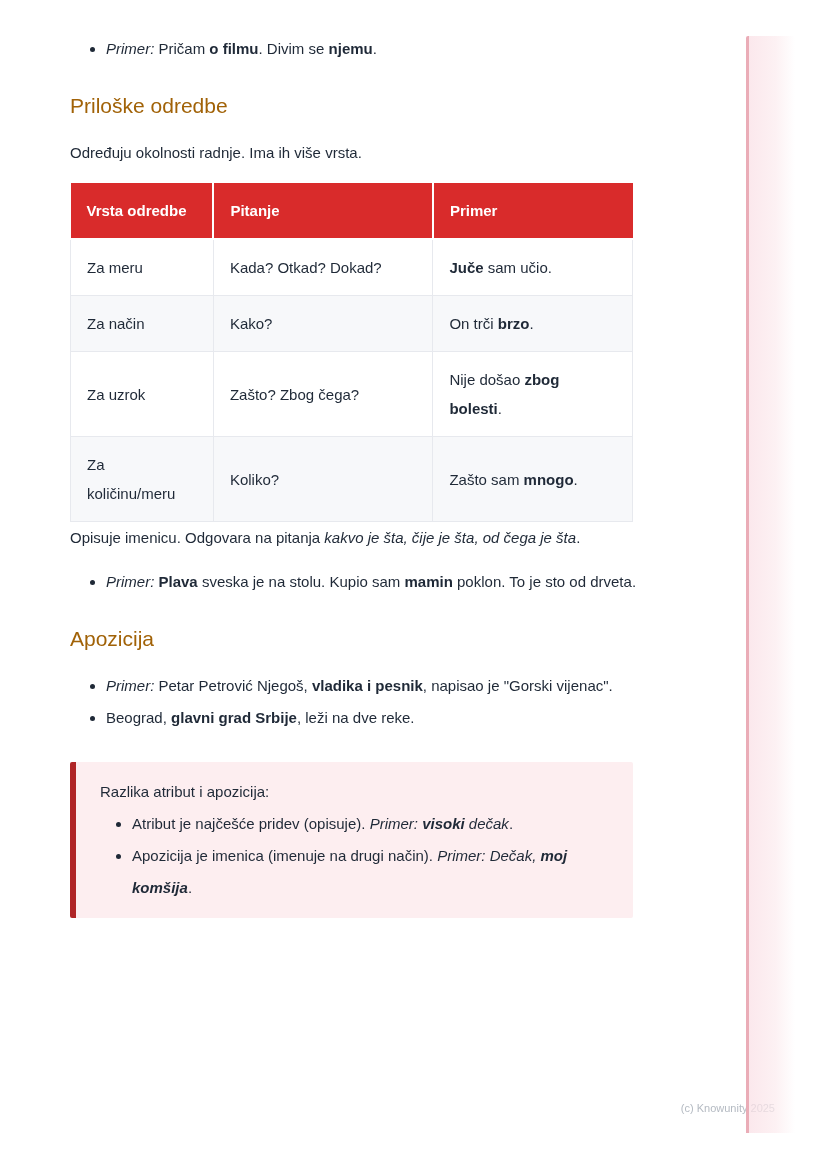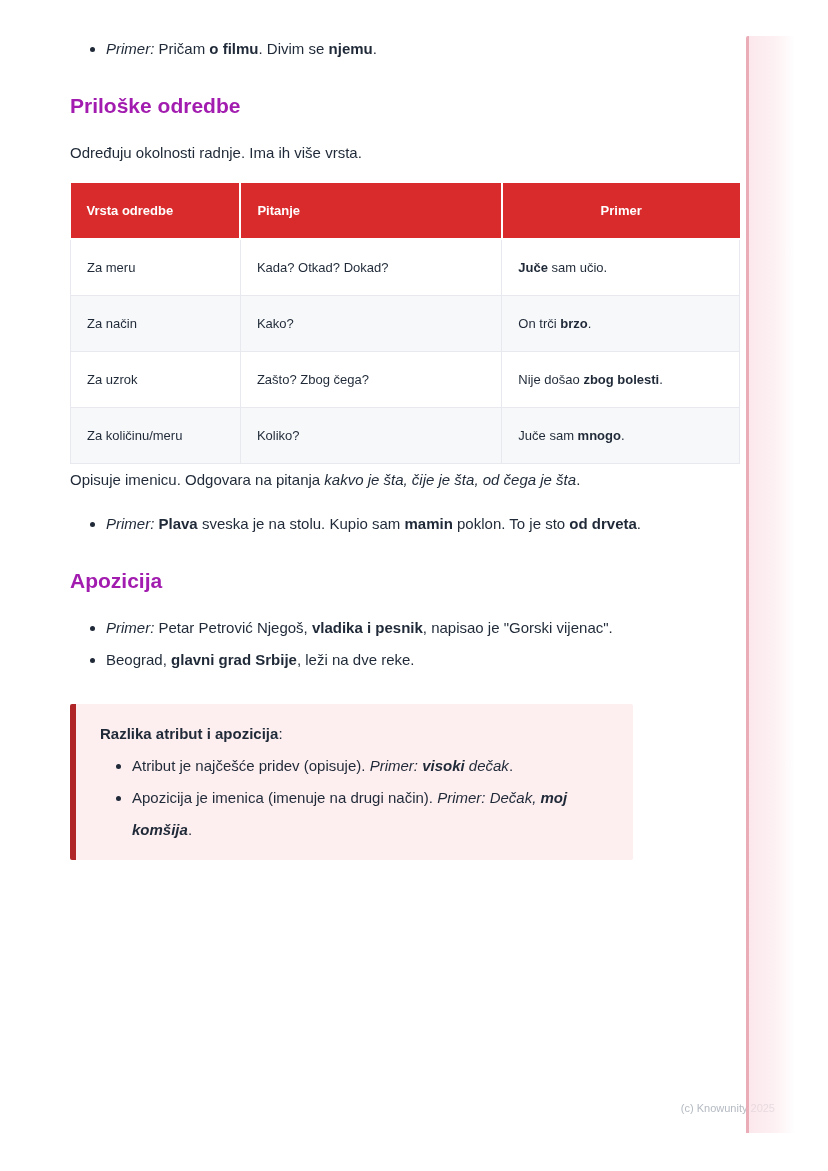--- a/index.html
+++ b/index.html
@@ -22,48 +22,48 @@
     margin: 0;
     padding-left: 36px;
   }
   ul.bullets li {
     font-size: 15px;
     line-height: 32px;
   }
   h2.section-title {
     font-size: 21px;
     line-height: 26px;
-    font-weight: 700;
-    color: #a21caf;
+    font-weight: 400;
+    color: #a16207;
     margin: 28px 0 18px 0;
   }
   p.para {
     font-size: 15px;
     line-height: 32px;
     margin: 0 0 12px 0;
   }
   ul.bullets.after-para { margin-top: 12px; }
 
   table.gram-table {
     border-collapse: collapse;
-    width: 670px;
+    width: 563px;
     margin-top: 14px;
-    font-size: 13px;
+    font-size: 15px;
   }
   table.gram-table thead th {
     background: #d92b2b;
     color: #ffffff;
     font-weight: 700;
     text-align: left;
     padding: 15px 16px;
     line-height: 25px;
     border-right: 2px solid #ffffff;
     border-bottom: 2px solid #ffffff;
   }
-  table.gram-table thead th:last-child { border-right: none; text-align: center; }
+  table.gram-table thead th:last-child { border-right: none; }
   table.gram-table thead th.col-1 { width: 143px; }
   table.gram-table thead th.col-2 { width: 220px; }
   table.gram-table thead th.col-3 { width: 200px; }
   table.gram-table tbody td {
     border: 1px solid #e7e9ee;
     padding: 13px 16px;
     line-height: 29px;
     vertical-align: middle;
     background: #ffffff;
   }
@@ -142,38 +142,38 @@
         <td><span>On trči </span><span style="font-weight: 700;">brzo</span><span>.</span></td>
       </tr>
       <tr>
         <td>Za uzrok</td>
         <td>Zašto? Zbog čega?</td>
         <td><span>Nije došao </span><span style="font-weight: 700;">zbog bolesti</span><span>.</span></td>
       </tr>
       <tr>
         <td>Za količinu/meru</td>
         <td>Koliko?</td>
-        <td><span>Juče sam </span><span style="font-weight: 700;">mnogo</span><span>.</span></td>
+        <td><span>Zašto sam </span><span style="font-weight: 700;">mnogo</span><span>.</span></td>
       </tr>
     </tbody>
   </table>
 
   <p class="para"><span>Opisuje imenicu. Odgovara na pitanja </span><span style="font-style: italic;">kakvo je šta, čije je šta, od čega je šta</span><span>.</span></p>
   <ul class="bullets after-para">
-    <li><span style="font-style: italic;">Primer:</span><span> </span><span style="font-weight: 700;">Plava</span><span> sveska je na stolu. Kupio sam </span><span style="font-weight: 700;">mamin</span><span> poklon. To je sto </span><span style="font-weight: 700;">od drveta</span><span>.</span></li>
+    <li><span style="font-style: italic;">Primer:</span><span> </span><span style="font-weight: 700;">Plava</span><span> sveska je na stolu. Kupio sam </span><span style="font-weight: 700;">mamin</span><span> poklon. To je sto </span><span style="font-weight: 400;">od drveta</span><span>.</span></li>
   </ul>
 
   <h2 class="section-title">Apozicija</h2>
   <ul class="bullets after-para">
     <li><span style="font-style: italic;">Primer:</span><span> Petar Petrović Njegoš, </span><span style="font-weight: 700;">vladika i pesnik</span><span>, napisao je "Gorski vijenac".</span></li>
     <li><span>Beograd, </span><span style="font-weight: 700;">glavni grad Srbije</span><span>, leži na dve reke.</span></li>
   </ul>
 
   <div class="note-box">
-    <p class="note-title"><span style="font-weight: 700;">Razlika atribut i apozicija</span><span>:</span></p>
+    <p class="note-title"><span style="font-weight: 400;">Razlika atribut i apozicija</span><span>:</span></p>
     <ul class="bullets">
       <li><span>Atribut je najčešće pridev (opisuje). </span><span style="font-style: italic;">Primer:</span><span> </span><span style="font-weight: 700; font-style: italic;">visoki</span><span> </span><span style="font-style: italic;">dečak</span><span>.</span></li>
       <li><span>Apozicija je imenica (imenuje na drugi način). </span><span style="font-style: italic;">Primer: Dečak, </span><span style="font-weight: 700; font-style: italic;">moj komšija</span><span>.</span></li>
     </ul>
   </div>
 
 </main>
 
 <div class="footer-copyright">(c) Knowunity 2025</div>
 

